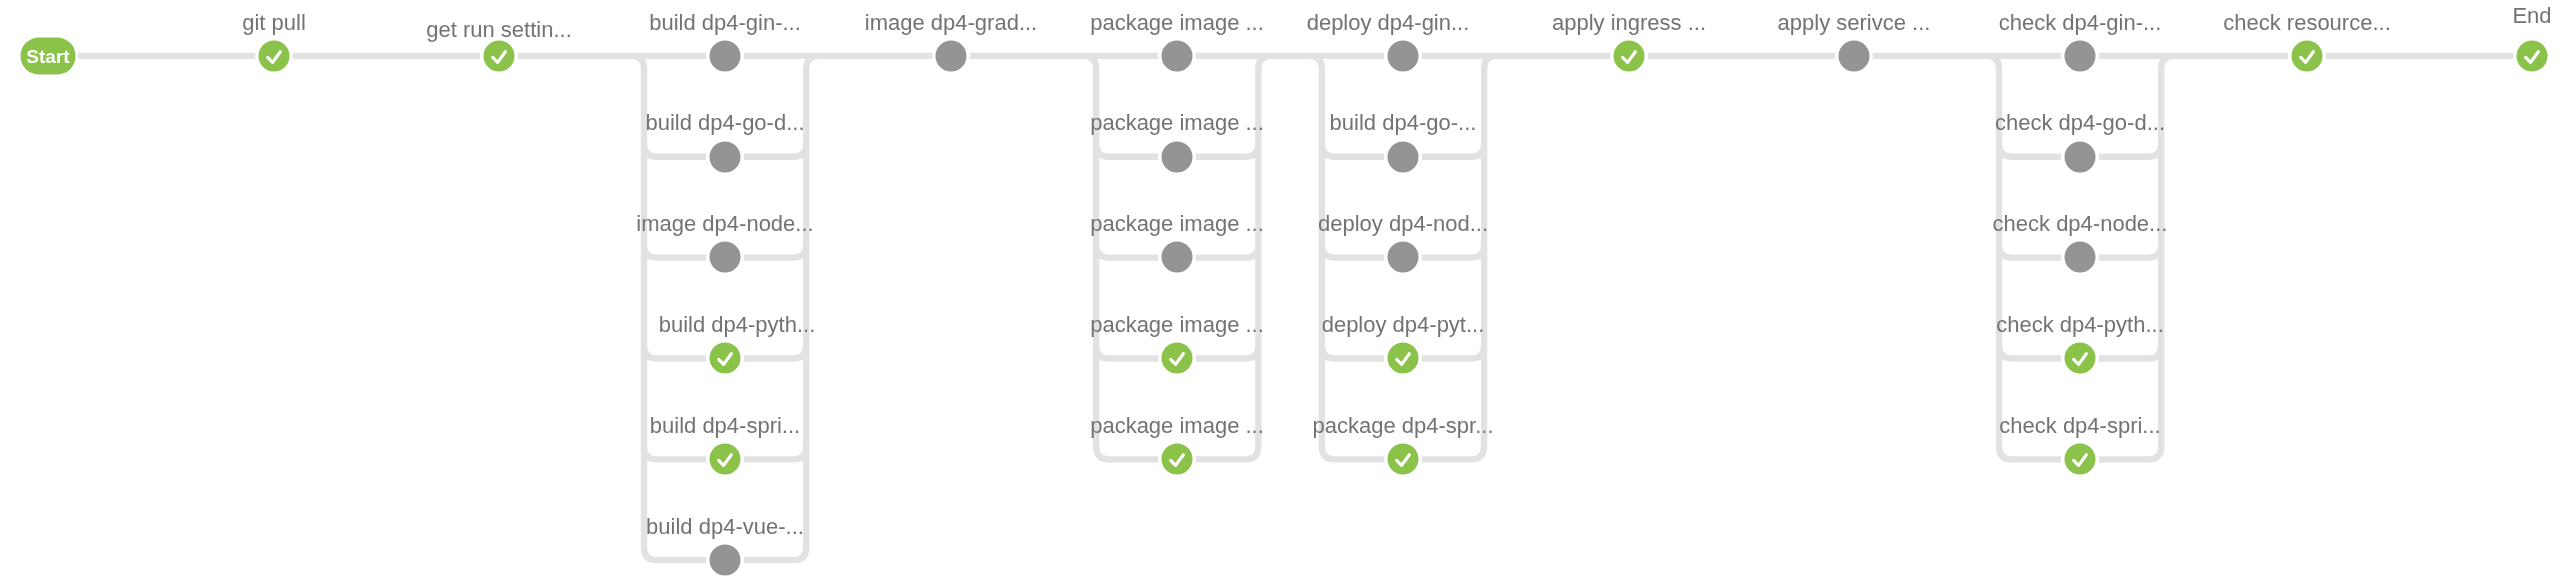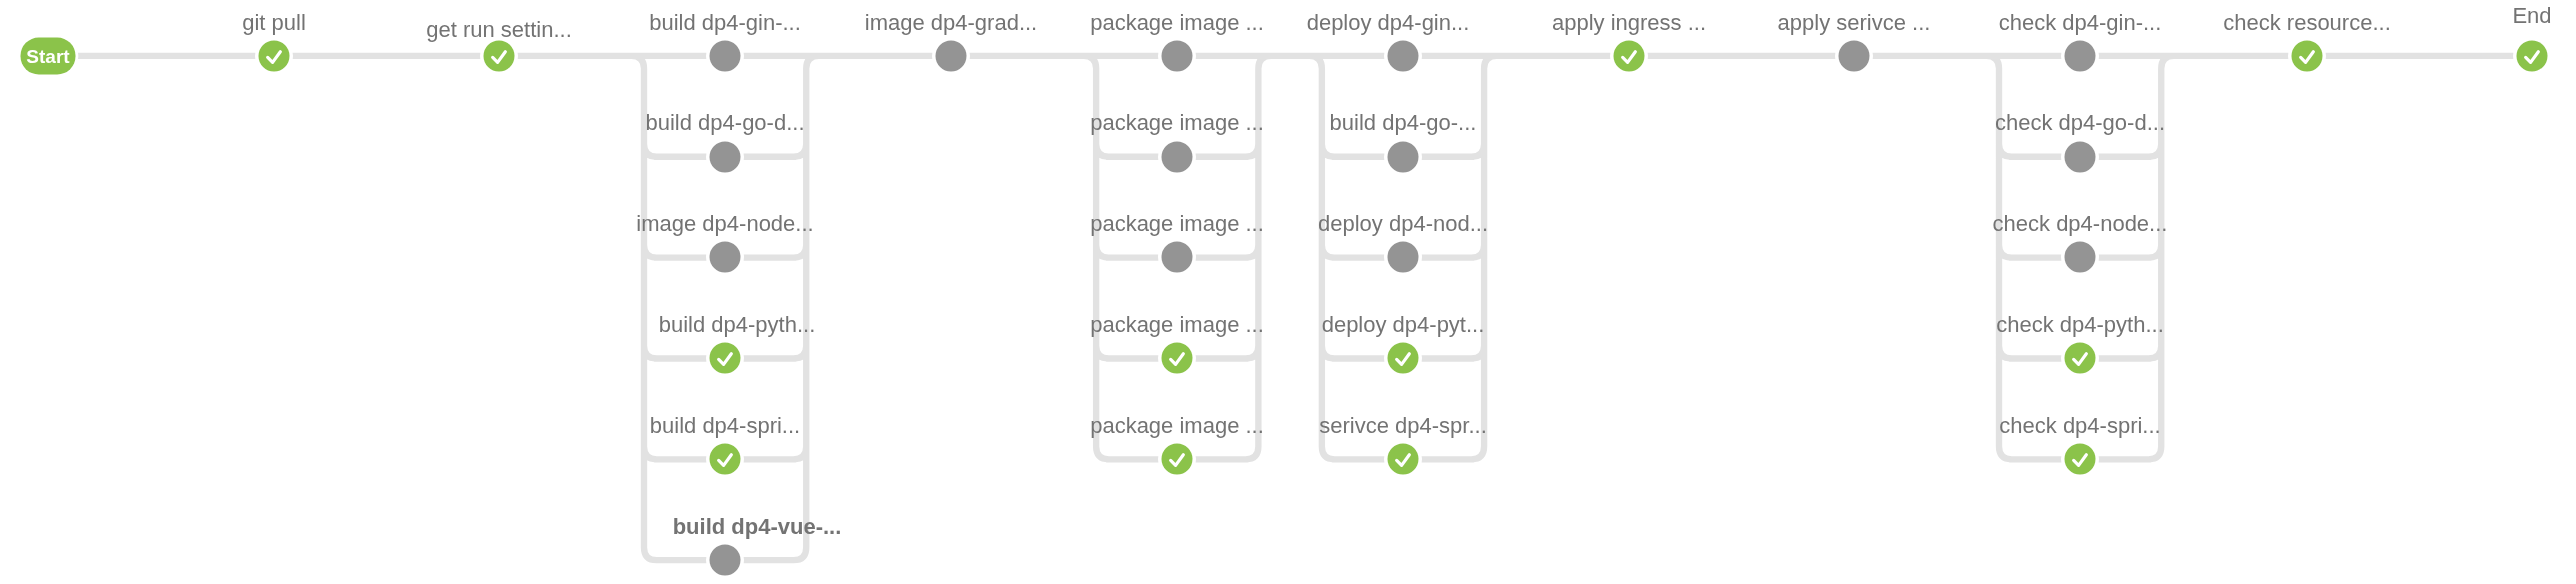--- a/index.html
+++ b/index.html
@@ -73,21 +73,21 @@
       </svg>
     </div>
     <div class="stage-label" style="left: 725px; top: 325px; margin-left: 12px;">build dp4-pyth...</div>
     <div class="stage-node success" style="left: 725px; top: 459px;">
       <svg width="31" height="31" viewBox="0 0 44 44">
         <polyline points="13,24 20,31 31,16" fill="none" stroke="#ffffff" stroke-width="4.5" stroke-linecap="round" stroke-linejoin="round"></polyline>
       </svg>
     </div>
     <div class="stage-label" style="left: 725px; top: 426px;">build dp4-spri...</div>
     <div class="stage-node pending" style="left: 725px; top: 560px;"></div>
-    <div class="stage-label" style="left: 757px; top: 527px; font-weight: bold;">build dp4-vue-...</div>
+    <div class="stage-label" style="left: 725px; top: 527px;">build dp4-vue-...</div>
     <div class="stage-node pending" style="left: 951px; top: 56px;"></div>
     <div class="stage-label" style="left: 951px; top: 22.6px;">image dp4-grad...</div>
     <div class="stage-node pending" style="left: 1177px; top: 56px;"></div>
     <div class="stage-label" style="left: 1177px; top: 22.6px;">package image ...</div>
     <div class="stage-node pending" style="left: 1177px; top: 157px;"></div>
     <div class="stage-label" style="left: 1177px; top: 123px;">package image ...</div>
     <div class="stage-node pending" style="left: 1177px; top: 257px;"></div>
     <div class="stage-label" style="left: 1177px; top: 224px;">package image ...</div>
     <div class="stage-node success" style="left: 1177px; top: 358px;">
       <svg width="31" height="31" viewBox="0 0 44 44">
@@ -111,21 +111,21 @@
       <svg width="31" height="31" viewBox="0 0 44 44">
         <polyline points="13,24 20,31 31,16" fill="none" stroke="#ffffff" stroke-width="4.5" stroke-linecap="round" stroke-linejoin="round"></polyline>
       </svg>
     </div>
     <div class="stage-label" style="left: 1403px; top: 325px;">deploy dp4-pyt...</div>
     <div class="stage-node success" style="left: 1403px; top: 459px;">
       <svg width="31" height="31" viewBox="0 0 44 44">
         <polyline points="13,24 20,31 31,16" fill="none" stroke="#ffffff" stroke-width="4.5" stroke-linecap="round" stroke-linejoin="round"></polyline>
       </svg>
     </div>
-    <div class="stage-label" style="left: 1403px; top: 426px;">serivce dp4-spr...</div>
+    <div class="stage-label" style="left: 1403px; top: 426px;">package dp4-spr...</div>
     <div class="stage-node success" style="left: 1629px; top: 56px;">
       <svg width="31" height="31" viewBox="0 0 44 44">
         <polyline points="13,24 20,31 31,16" fill="none" stroke="#ffffff" stroke-width="4.5" stroke-linecap="round" stroke-linejoin="round"></polyline>
       </svg>
     </div>
     <div class="stage-label" style="left: 1629px; top: 22.6px;">apply ingress ...</div>
     <div class="stage-node pending" style="left: 1854px; top: 56px;"></div>
     <div class="stage-label" style="left: 1854px; top: 22.6px;">apply serivce ...</div>
     <div class="stage-node pending" style="left: 2080px; top: 56px;"></div>
     <div class="stage-label" style="left: 2080px; top: 22.6px;">check dp4-gin-...</div>

